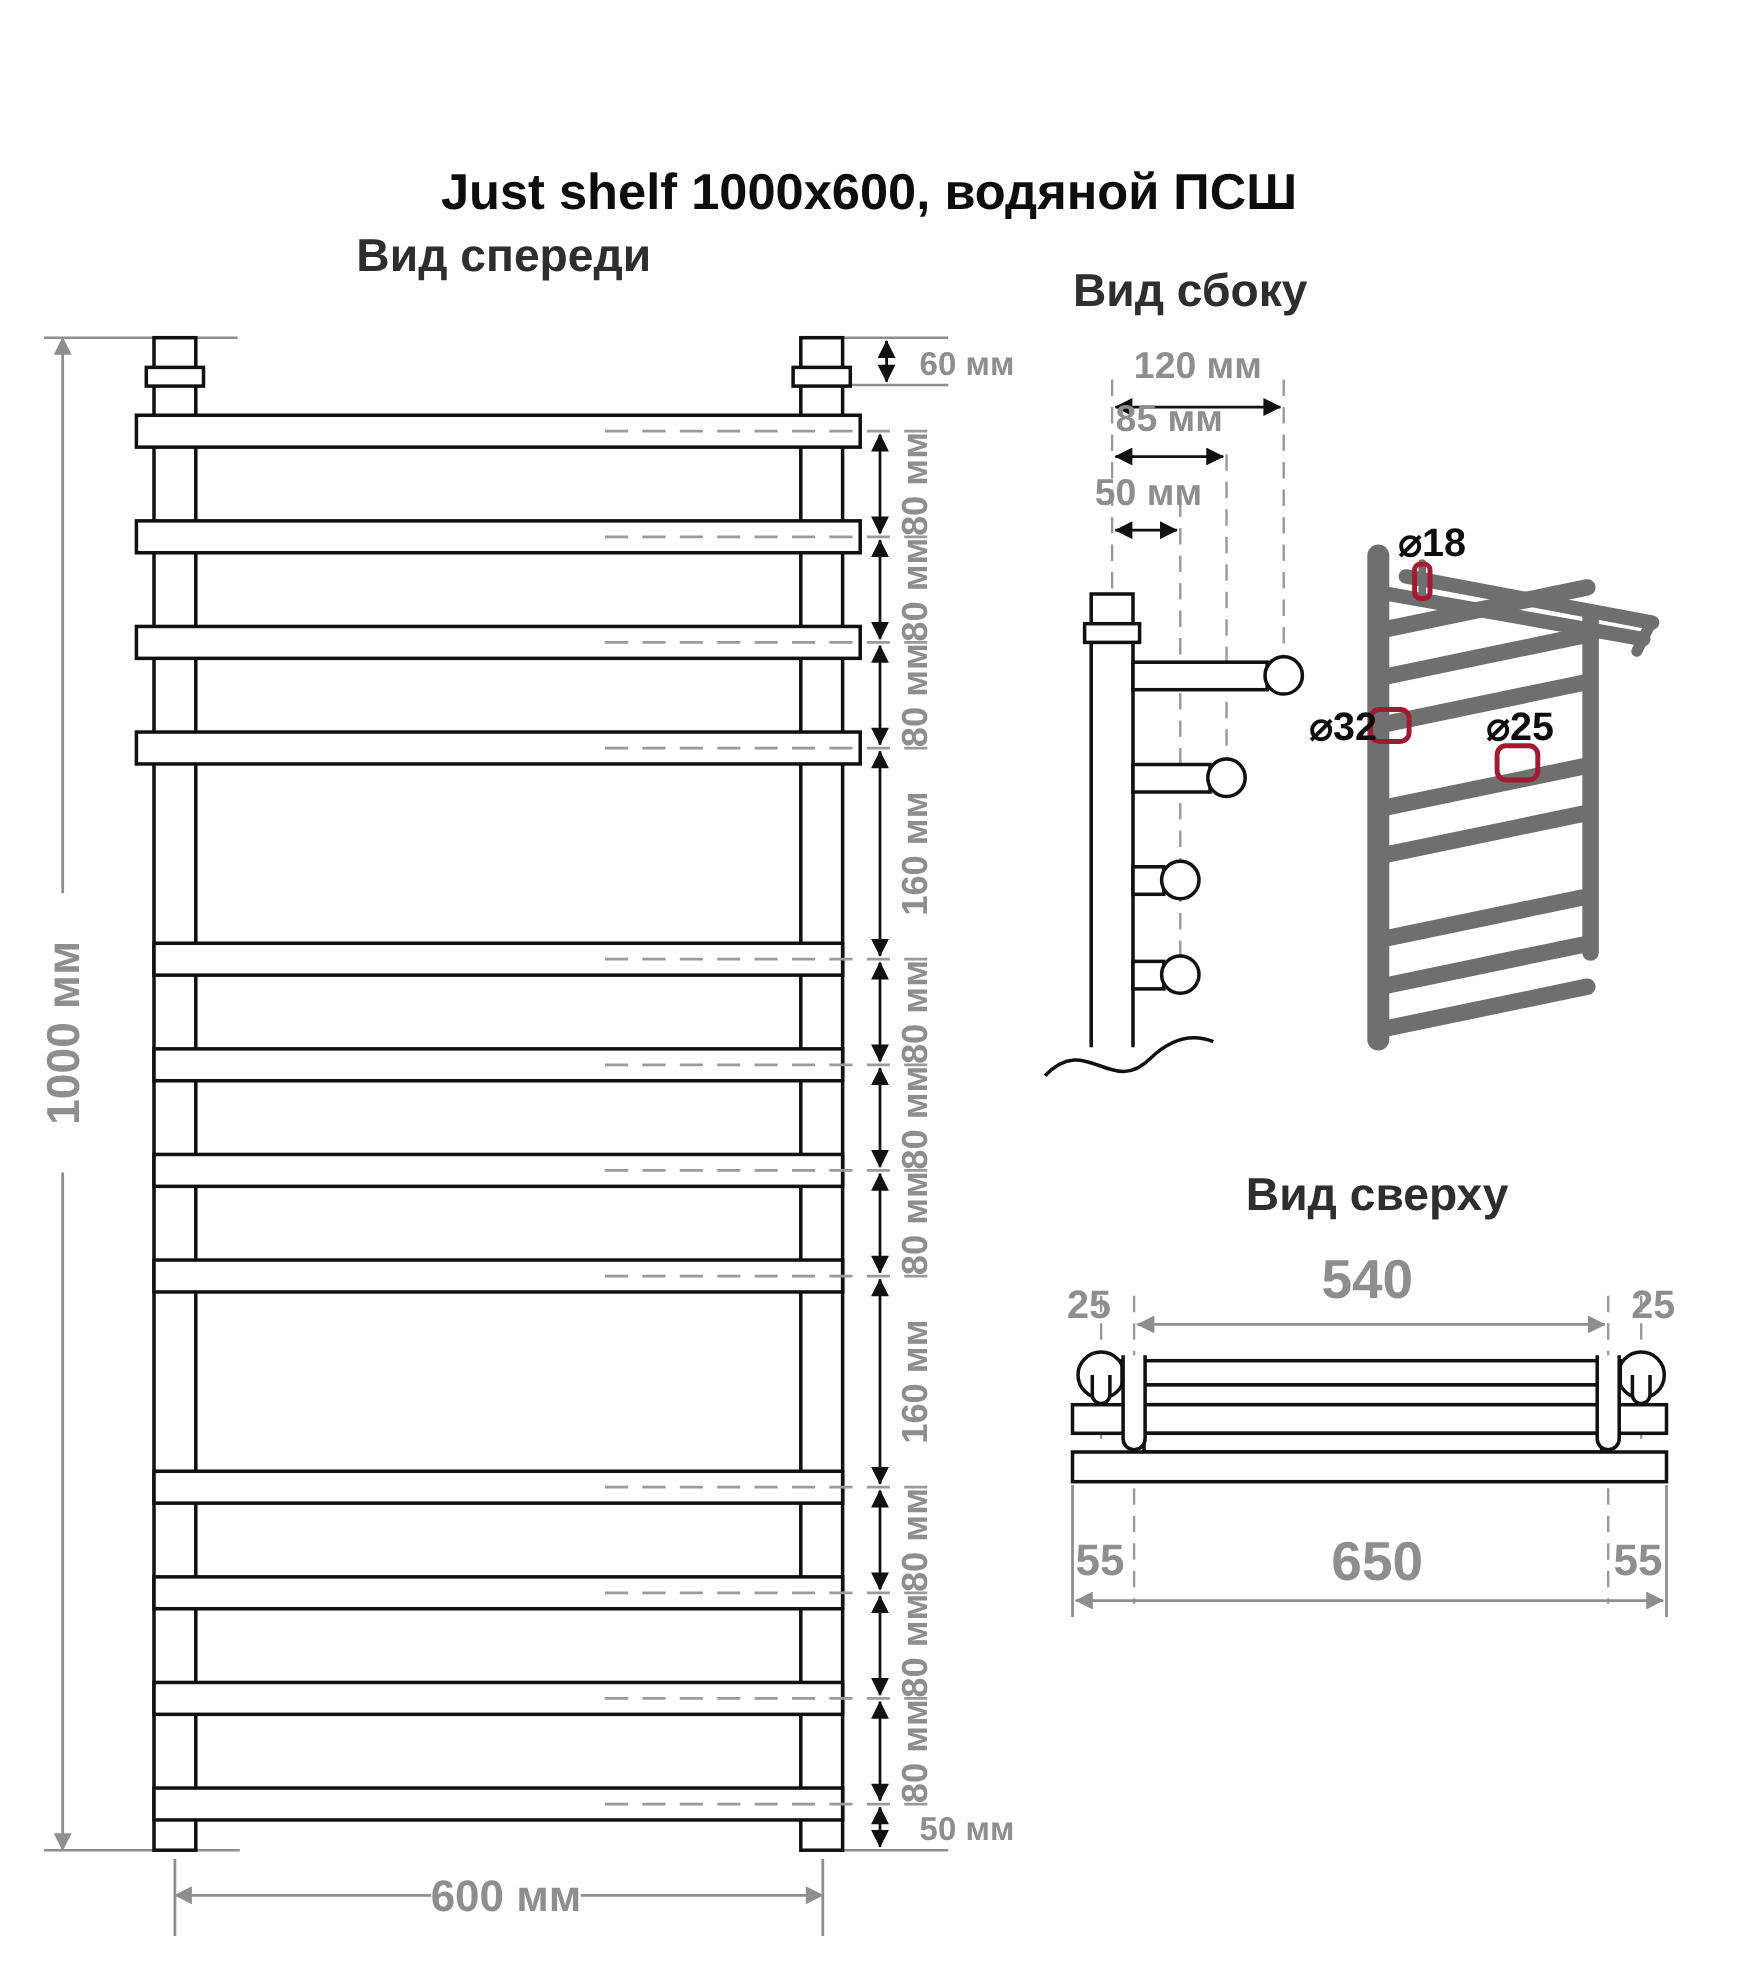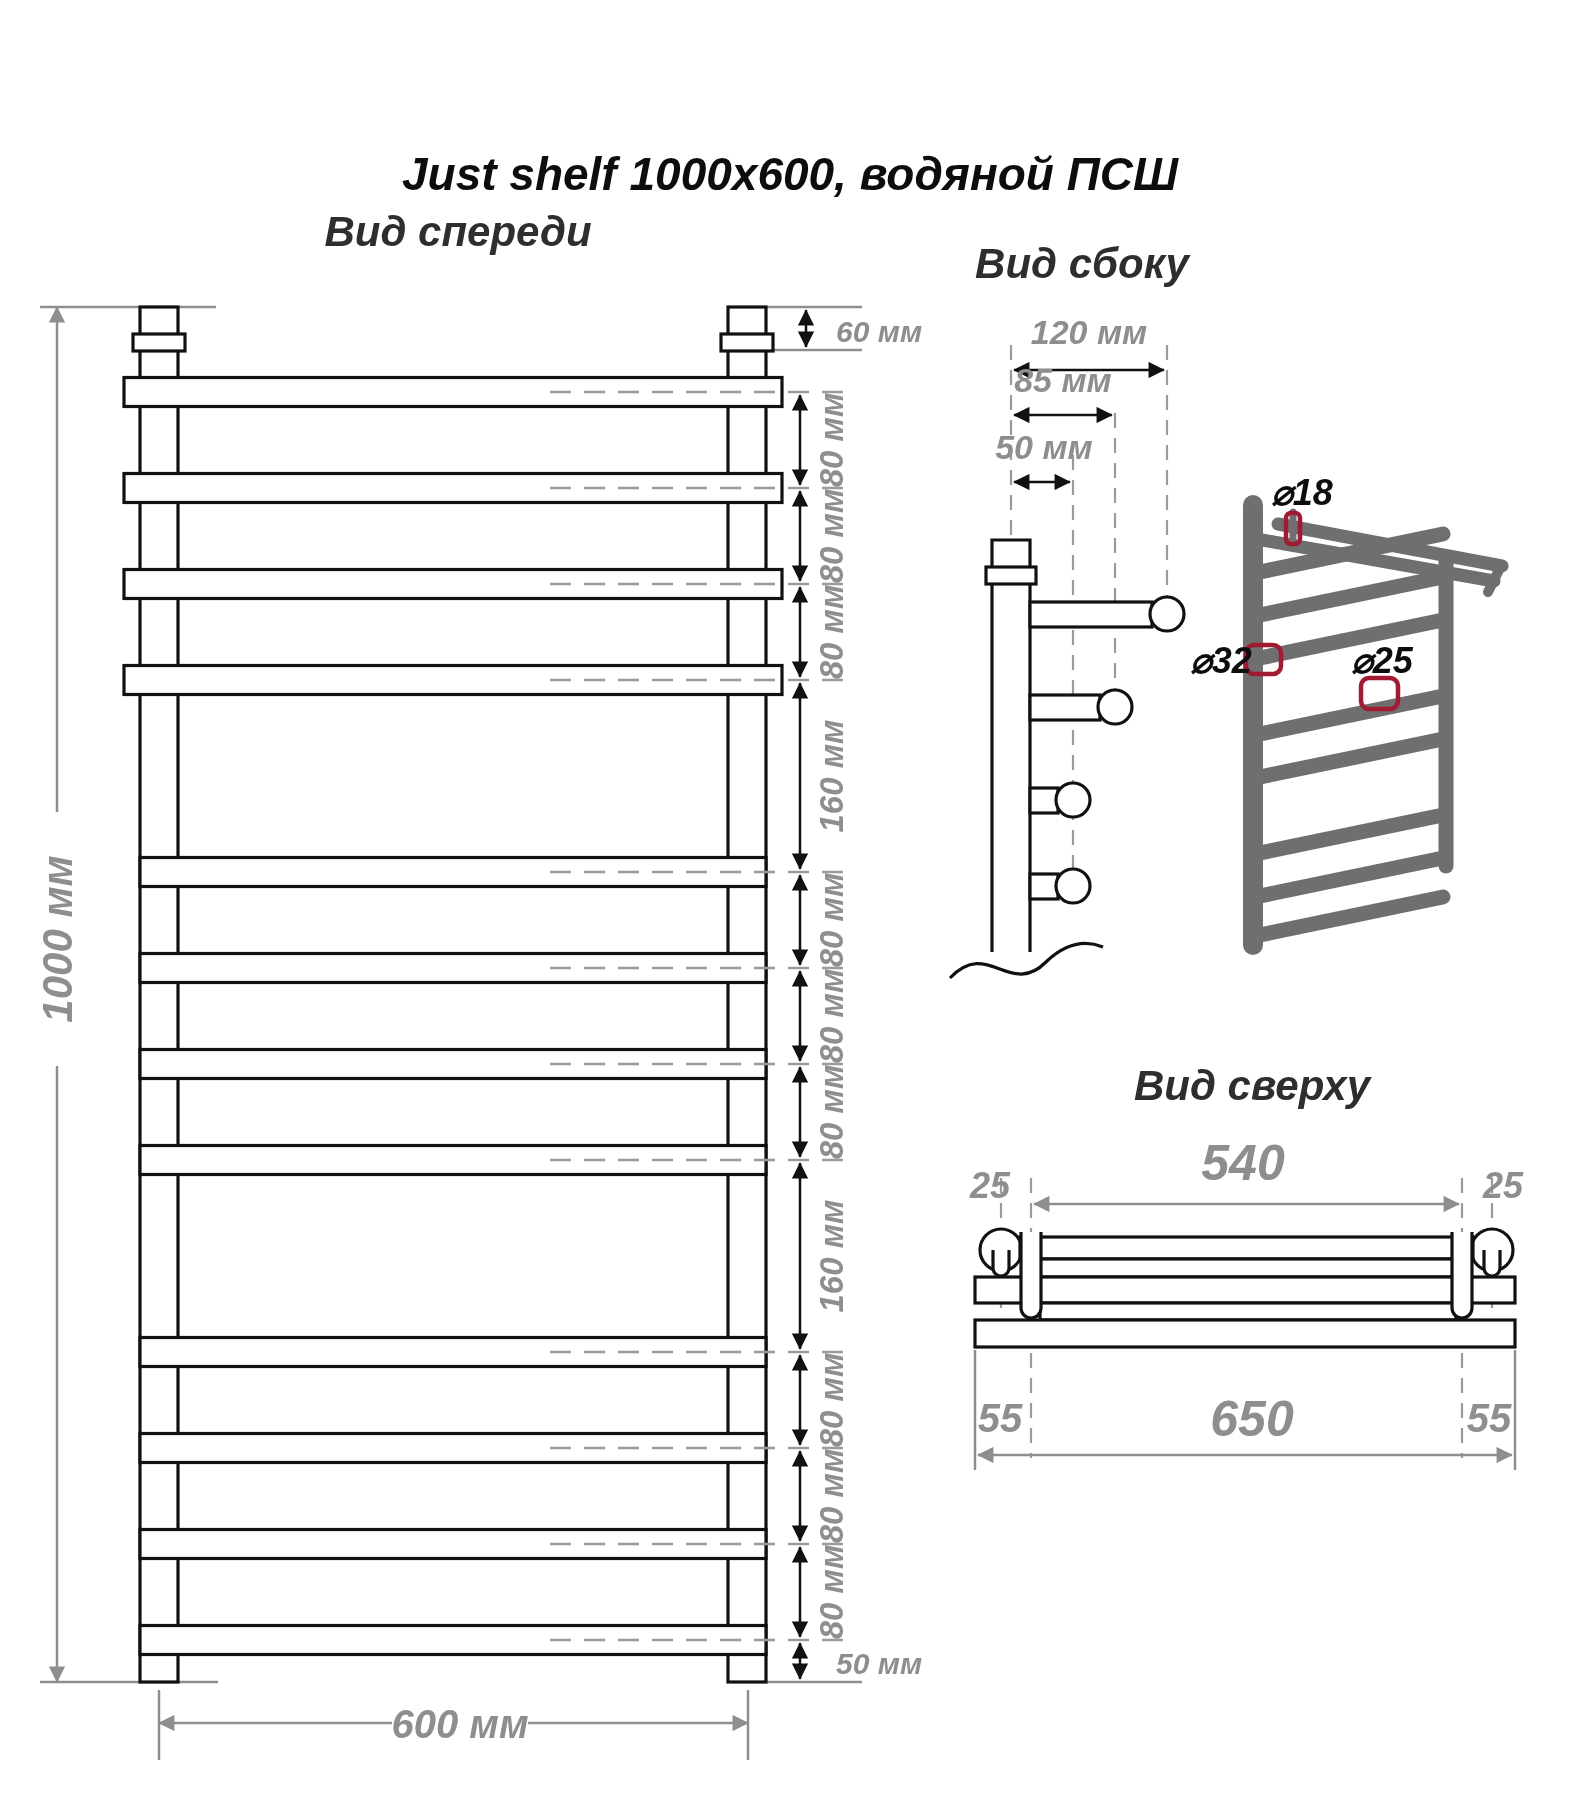--- a/index.html
+++ b/index.html
@@ -1,16 +1,16 @@
 <!DOCTYPE html>
 <html><head>
 <meta charset="utf-8">
 <style>
   html,body{margin:0;padding:0;background:#fff;}
-  #canvas{position:relative;width:1579px;height:1800px;background:#fff;overflow:hidden;font-style:italic;}
+  #canvas{position:relative;width:1579px;height:1800px;background:#fff;overflow:hidden;}
   svg{font-family:"Liberation Sans", sans-serif;}
   text{font-family:"Liberation Sans", sans-serif;}
   .t-main{font-size:46px;font-weight:700;fill:#0d0d0d;}
   .t-view{font-size:42px;font-weight:700;fill:#2e2e2e;}
   .lab{fill:#8e8e8e;font-weight:700;}
   .lab42{font-size:42px;}
   .lab40{font-size:40px;}
   .lab33{font-size:33px;}
   .lab30{font-size:30px;}
   .lab34{font-size:34px;}

